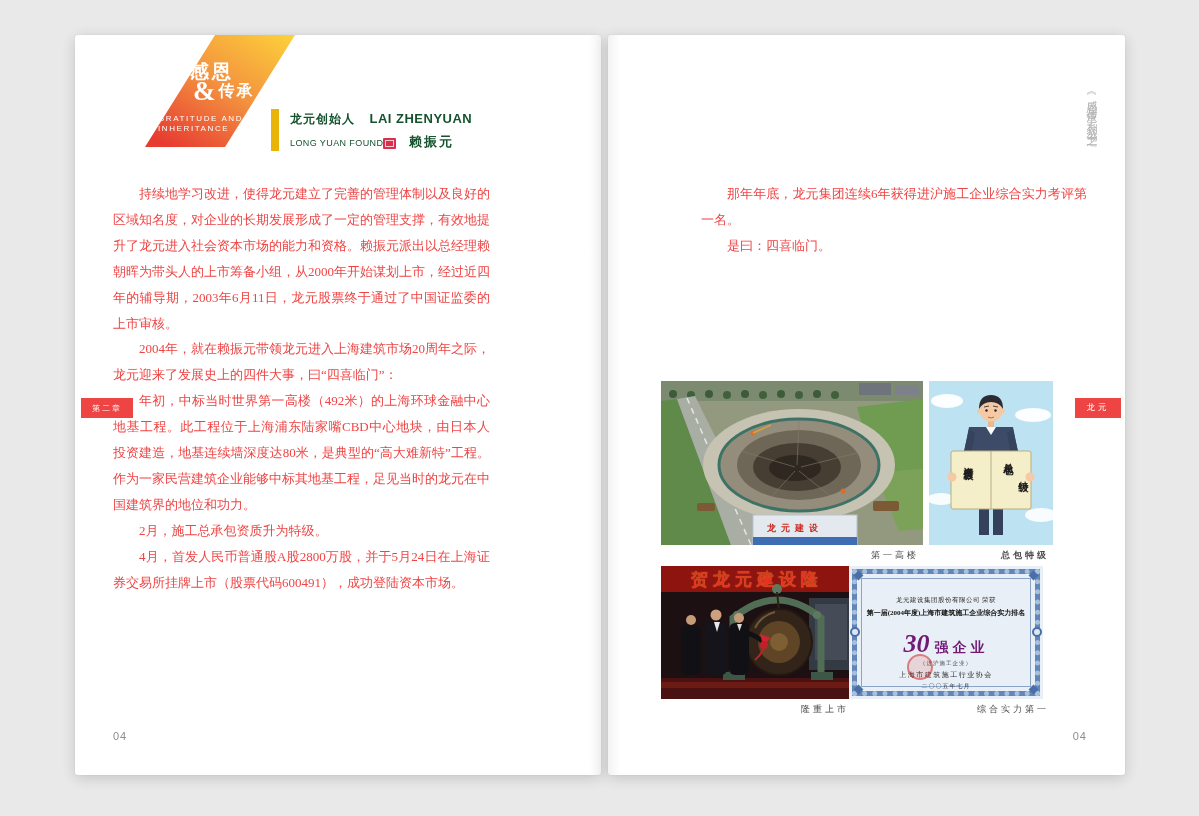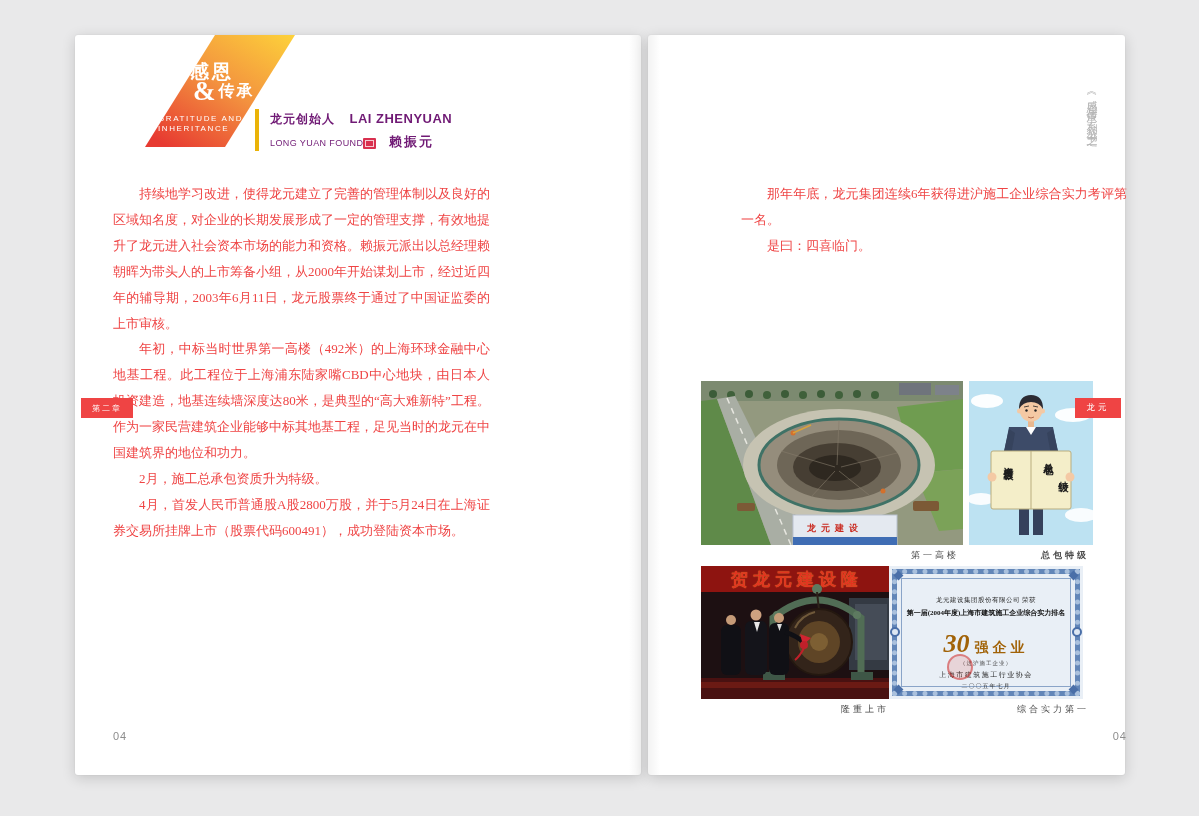--- a/index.html
+++ b/index.html
@@ -3,41 +3,41 @@
 <meta charset="utf-8">
 <style>
   * { margin:0; padding:0; box-sizing:border-box; }
   html,body { width:1199px; height:816px; overflow:hidden; }
   body { background:#e9e9ea; font-family:"Liberation Sans","DejaVu Sans",sans-serif; }
 
   .stage { position:relative; width:1199px; height:816px; background:#e9e9ea; }
   .spread { position:absolute; left:75px; top:35px; width:1050px; height:740px; display:flex; gap:7px; }
   .page { position:relative; background:#ffffff; border-radius:3px;
           box-shadow:0 3px 14px rgba(0,0,0,.16), 0 0 2px rgba(0,0,0,.07); }
-  .page-left  { width:566px; }
+  .page-left  { width:526px; }
   .page-right { flex:1; }
   .page-left::after  { content:""; position:absolute; top:0; right:0; width:12px; height:100%;
                        background:linear-gradient(to left, rgba(0,0,0,.05), rgba(0,0,0,0)); border-radius:0 3px 3px 0; }
   .page-right::before{ content:""; position:absolute; top:0; left:0; width:12px; height:100%;
                        background:linear-gradient(to right, rgba(0,0,0,.05), rgba(0,0,0,0)); border-radius:3px 0 0 3px; }
 
   
   .logo-svg { position:absolute; left:65px; top:0; width:155px; height:112px; }
   .logo-cn1 { position:absolute; left:106px; top:24px; width:62px; text-align:center;
               color:#fff; font-size:19px; font-weight:bold; letter-spacing:3px;
               font-family:"Liberation Serif","DejaVu Serif",serif; }
   .logo-cn2 { position:absolute; left:118px; top:41px; color:#fff;
               font-family:"Liberation Serif","DejaVu Serif",serif; white-space:nowrap; }
   .logo-cn2 .amp { font-size:27px; font-weight:bold; vertical-align:-4px; }
   .logo-cn2 .cc  { font-size:16px; font-weight:bold; letter-spacing:2px; margin-left:3px; }
   .logo-en  { position:absolute; left:83px; top:79px; color:#fff; font-size:8px;
               letter-spacing:1.6px; line-height:10px; white-space:nowrap; }
 
-  .byline { position:absolute; left:180px; top:74px; border-left:4px solid #eab308;
-            padding-left:11px; color:#701a75; }
+  .byline { position:absolute; left:196px; top:74px; border-left:8px solid #eab308;
+            padding-left:11px; color:#14532d; }
   .byline-row { white-space:nowrap; }
   .byline-cn-title { font-size:12px; font-weight:bold; letter-spacing:1px; }
   .byline-en-name  { font-size:13px; font-weight:bold; margin-left:10px; letter-spacing:.5px; }
   .byline-en-title { font-size:9px; letter-spacing:.4px; }
   .byline-cn-name  { font-size:13px; font-weight:bold; margin-left:8px; letter-spacing:2px; }
   .byline-row + .byline-row { margin-top:4px; }
   .founder-seal { position:absolute; left:104px; top:29px; width:13px; height:11px;
                   background:#d9304f; border-radius:1px; }
   .founder-seal::after { content:""; position:absolute; inset:2px; border:1px solid rgba(255,255,255,.75); }
 
@@ -106,21 +106,21 @@
   .cc-tl { left:6px;  top:6px; }  .cc-tr { right:6px; top:6px; }
   .cc-bl { left:6px;  bottom:6px;} .cc-br { right:6px; bottom:6px; }
   .cert-med { position:absolute; width:10px; height:10px; border:2px solid #4a6fa8;
               border-radius:50%; background:#dde7f2; top:61px; }
   .cm-l { left:1px; } .cm-r { right:1px; }
 
   .cert-content { position:absolute; inset:14px; display:flex; flex-direction:column;
                   align-items:center; font-family:"Liberation Serif","DejaVu Serif",serif; color:#2a2a2a; }
   .cert-l1 { font-size:6.5px; margin-top:14px; letter-spacing:.5px; }
   .cert-l2 { font-size:7px; font-weight:bold; color:#111; margin-top:3px; white-space:nowrap; }
-  .cert-big-row { margin-top:11px; white-space:nowrap; color:#a16207; }
+  .cert-big-row { margin-top:11px; white-space:nowrap; color:#701a75; }
   .cert-big { font-size:26px; font-weight:bold; font-style:italic; font-family:"Liberation Serif",serif; }
   .cert-big-suffix { font-size:14px; font-weight:bold; letter-spacing:4px; margin-left:5px; }
   .cert-l4 { font-size:5.5px; color:#444; margin-top:1px; letter-spacing:1px; }
   .cert-l5 { font-size:7px; margin-top:3px; letter-spacing:1.5px; }
   .cert-l6 { font-size:6px; margin-top:2px; letter-spacing:1px; }
   .cert-seal { position:absolute; left:58px; top:88px; width:26px; height:26px; border-radius:50%;
                border:2px solid rgba(205,40,40,.5); background:rgba(220,60,50,.15); }
   .cert-emblem { margin-top:2px; }
 </style>
 </head>
@@ -155,20 +155,21 @@
         </div>
         <div class="byline-row">
           <span class="byline-en-title">LONG YUAN FOUNDER</span>
           <span class="byline-cn-name">赖振元</span>
         </div>
         <div class="founder-seal"></div>
       </div>
 
       <div class="body-text bt-left">
         <p>持续地学习改进，使得龙元建立了完善的管理体制以及良好的区域知名度，对企业的长期发展形成了一定的管理支撑，有效地提升了龙元进入社会资本市场的能力和资格。赖振元派出以总经理赖朝晖为带头人的上市筹备小组，从2000年开始谋划上市，经过近四年的辅导期，2003年6月11日，龙元股票终于通过了中国证监委的上市审核。</p>
+        <p>2004年，就在赖振元带领龙元进入上海建筑市场20周年之际，龙元迎来了发展史上的四件大事，曰“四喜临门”：</p>
         <p>年初，中标当时世界第一高楼（492米）的上海环球金融中心地基工程。此工程位于上海浦东陆家嘴CBD中心地块，由日本人投资建造，地基连续墙深度达80米，是典型的“高大难新特”工程。作为一家民营建筑企业能够中标其地基工程，足见当时的龙元在中国建筑界的地位和功力。</p>
         <p>2月，施工总承包资质升为特级。</p>
         <p>4月，首发人民币普通股A股2800万股，并于5月24日在上海证券交易所挂牌上市（股票代码600491），成功登陆资本市场。</p>
       </div>
 
       <div class="tab tab-chapter">第二章</div>
       <div class="page-num pn-left">04</div>
     </div>
 
     <div class="page page-right">

